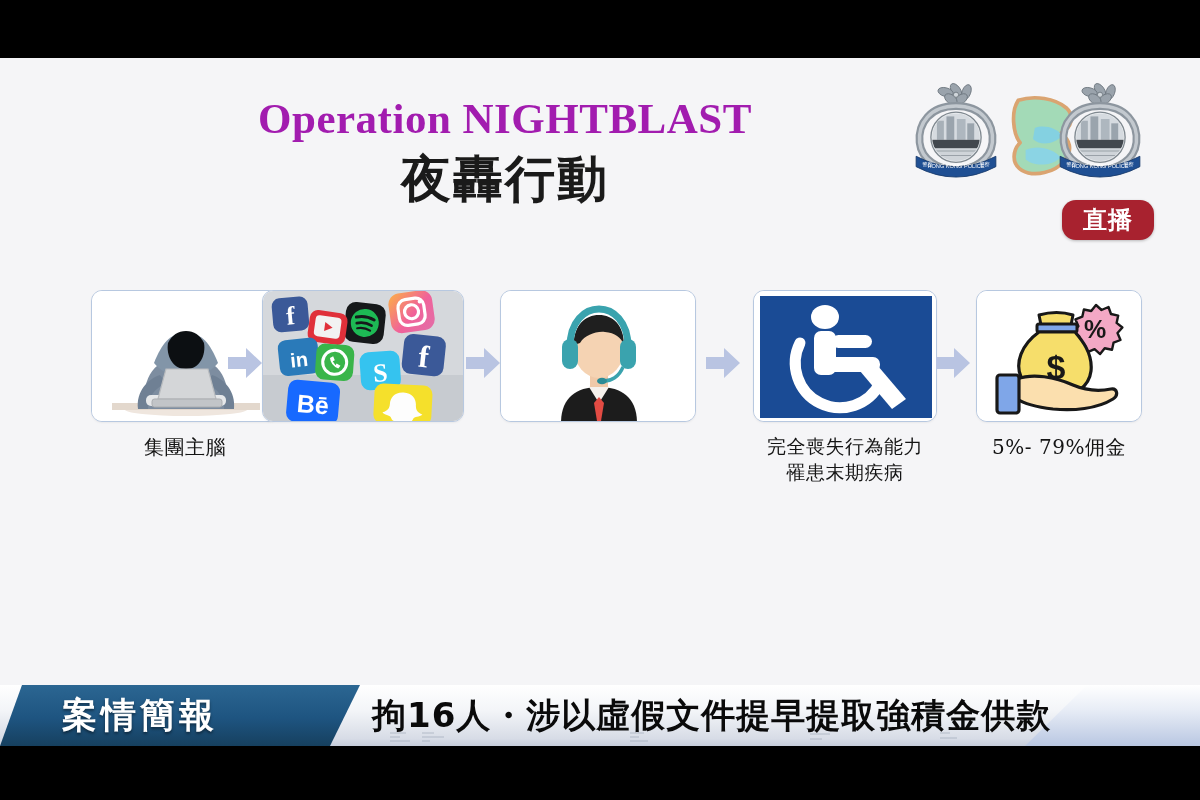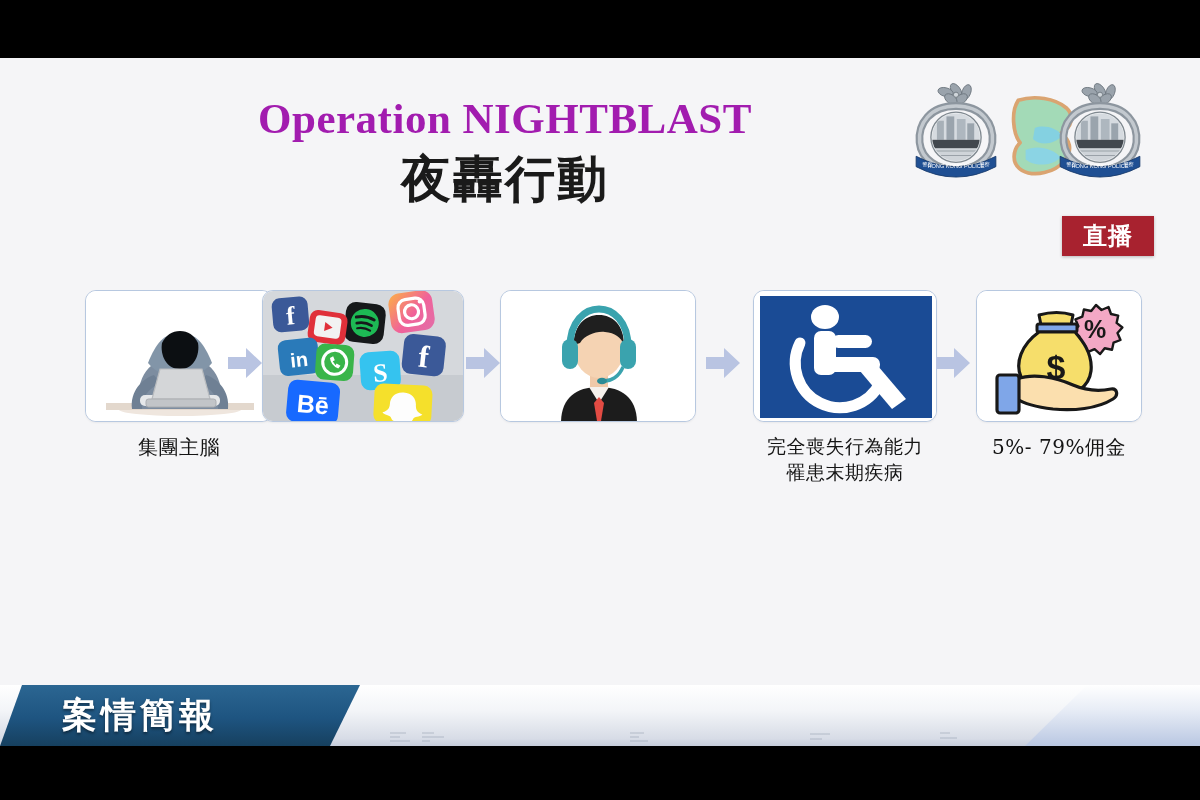--- a/index.html
+++ b/index.html
@@ -64,24 +64,24 @@
     width: 104px; height: 104px;
   }
   .emblem.e1 { left: 6px; top: 12px; }
   .emblem.e2 { left: 150px; top: 12px; }
   .hk-map {
     position: absolute; left: 108px; top: 25px;
     width: 76px; height: 92px;
     opacity: .95;
   }
   .live-badge {
-    position: absolute; left: 164px; top: 148px;
+    position: absolute; left: 164px; top: 132px;
     width: 92px; height: 40px;
     background: #a8222f;
-    border-radius: 0;
+    border-radius: 14px;
     box-shadow: 0 1px 3px rgba(0,0,0,.25);
     display: flex; align-items: center; justify-content: center;
   }
   .live-badge span {
     font-family: "DejaVu Sans", sans-serif;
     color: #fff; font-weight: bold; font-size: 24px;
     letter-spacing: 1px;
   }
   
   .flow {
@@ -257,21 +257,21 @@
         </g>
       </svg>
 
       <div class="live-badge">
         <span>直播</span>
       </div>
     </div>
 
     <div class="flow">
 
-      <div class="step" style="left:44px; width:188px;padding-left:41px;">
+      <div class="step" style="left:50px; width:188px;padding-left:41px;">
         <div class="card" style="width:188px; height:132px;">
           <svg viewBox="0 0 188 132" width="188" height="132">
             <rect width="188" height="132" fill="#ffffff"></rect>
             <ellipse cx="94" cy="118" rx="62" ry="7" fill="#efe6de"></ellipse>
             <rect x="20" y="112" width="148" height="7" fill="#e3d8cd"></rect>
 
             <path d="M52 118 C50 86 62 66 94 66 C126 66 138 86 136 118 Z" fill="#7d8da0"></path>
             <path d="M62 72 C70 52 78 42 94 42 C110 42 118 52 126 72 C118 82 106 86 94 86 C82 86 70 82 62 72Z" fill="#8295a8"></path>
 
             <path d="M76 52 C80 44 86 40 94 40 C102 40 108 44 112 52 C114 64 108 78 94 78 C80 78 74 64 76 52Z" fill="#0c0f12"></path>
@@ -476,17 +476,18 @@
           <rect x="250" y="6" width="9" height="2"></rect>
           <rect x="250" y="10" width="18" height="2"></rect>
         <rect x="430" y="3" width="20" height="2"></rect>
           <rect x="430" y="8" width="12" height="2"></rect>
         <rect x="560" y="2" width="10" height="2"></rect>
           <rect x="560" y="7" width="17" height="2"></rect>
       </g>
     </svg>
     <div class="banner-tag"></div>
     <div class="banner-tag-label">案情簡報</div>
+    <div class="banner-headline">拘16人・涉以虛假文件提早提取強積金供款</div>
   </div>
 
   <div class="bar-bottom"></div>
 
 </div>
 
 </body></html>

